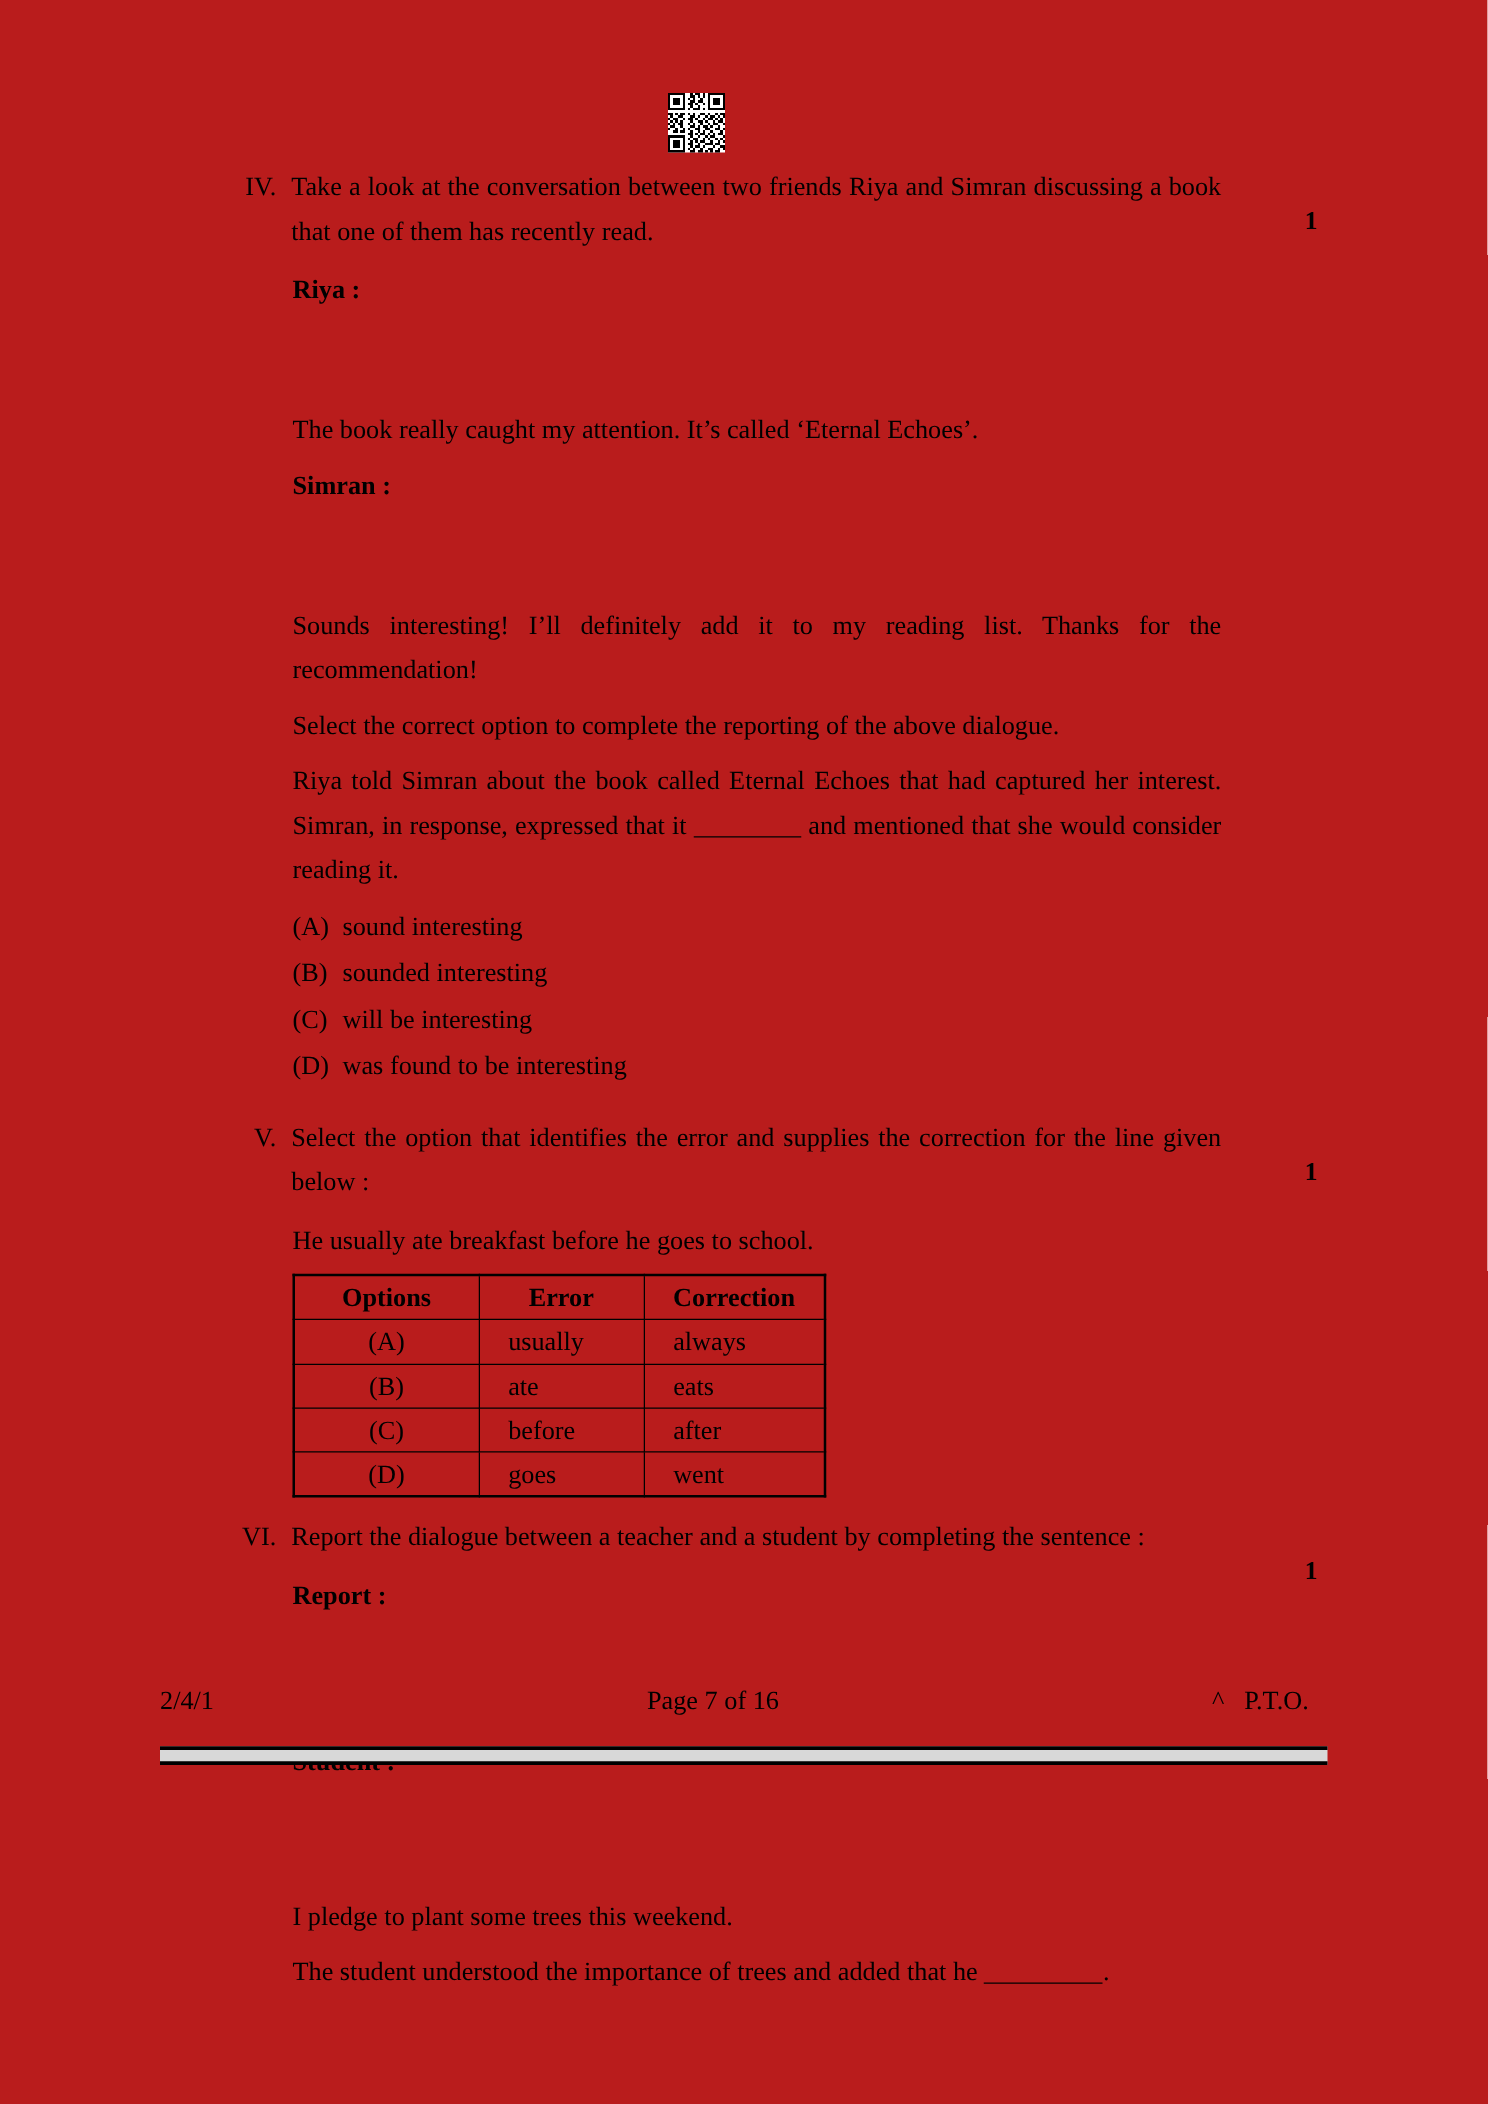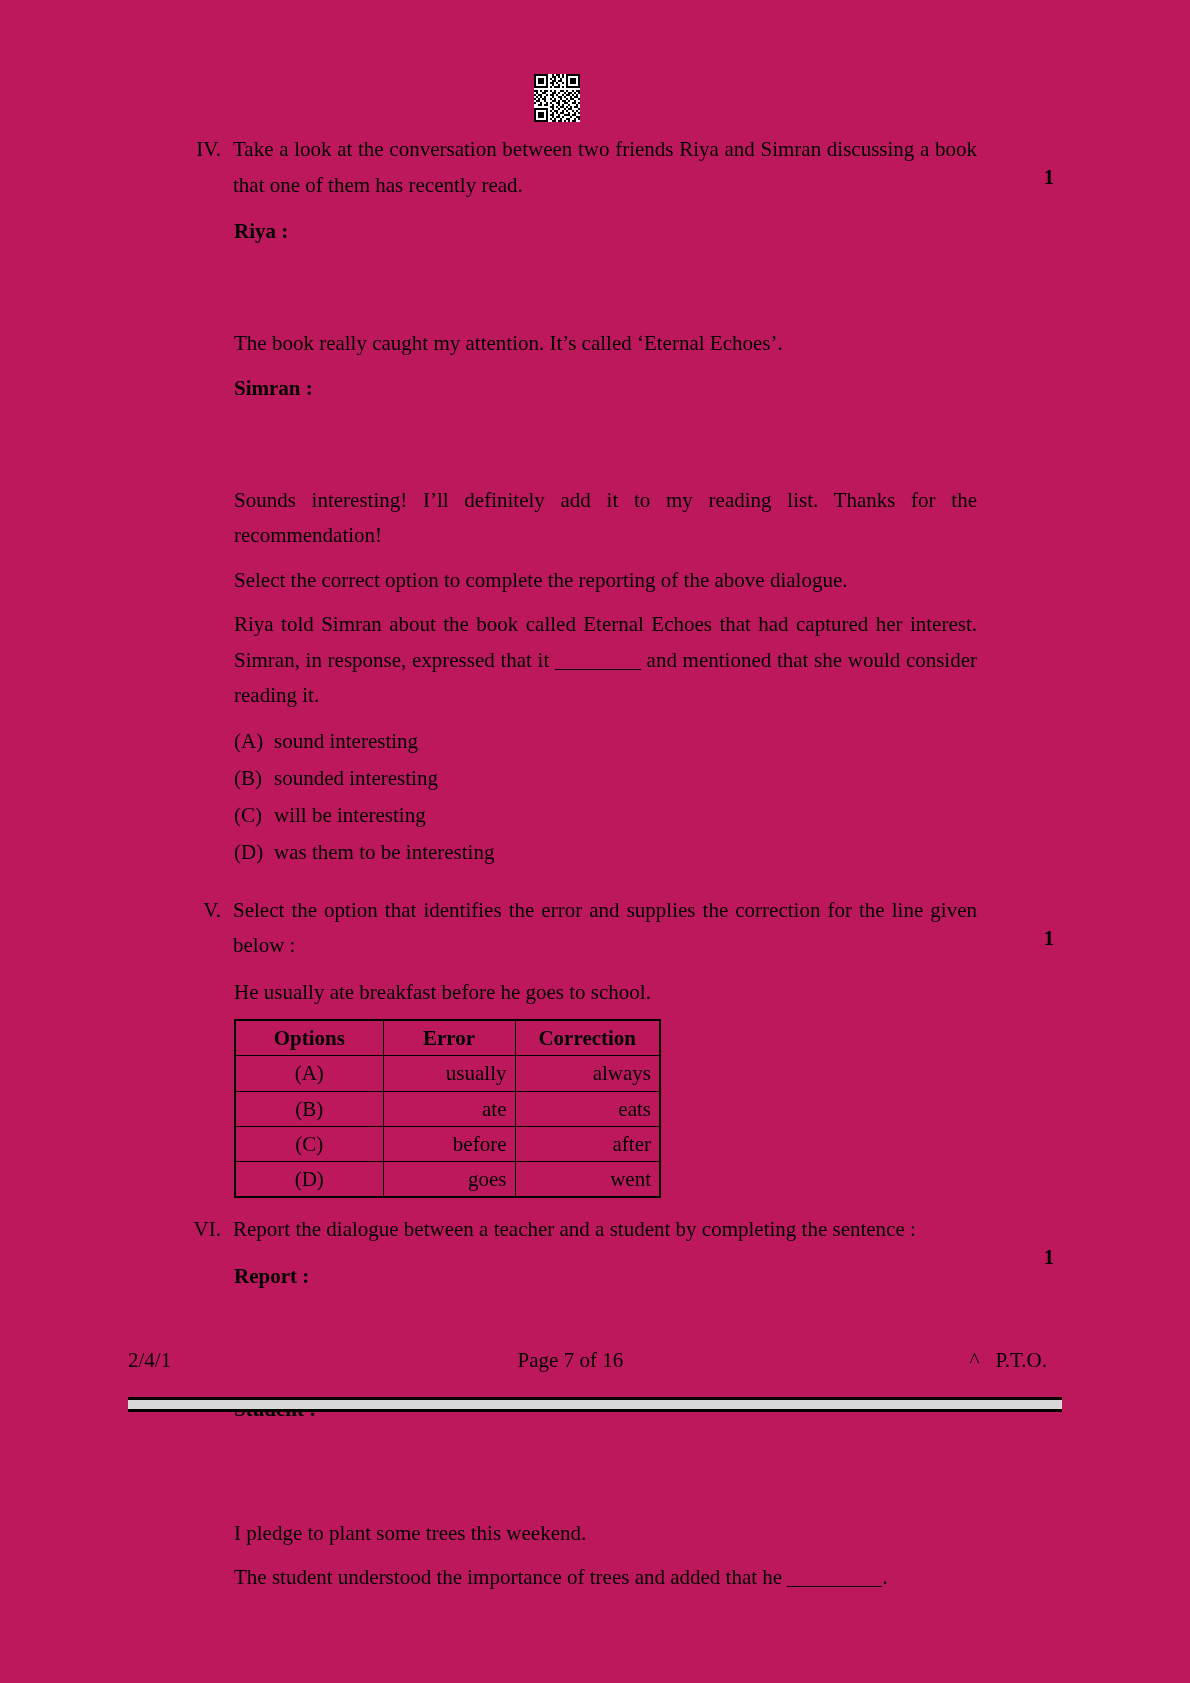--- a/index.html
+++ b/index.html
@@ -10,21 +10,21 @@
   }
   body {
     font-family: "Liberation Serif", "DejaVu Serif", serif;
     color: #000000;
   }
   .page {
     position: relative;
     width: 1190px;
     height: 1683px;
     margin: 0 auto;
-    background: #be185d;
+    background: #b91c1c;
     overflow: hidden;
   }
 
   
   .qr-wrap {
     position: absolute;
     left: 534px;
     top: 74px;
     width: 46px;
     height: 48px;
@@ -141,21 +141,21 @@
     padding: 4px 8px;
     height: 31px;
     box-sizing: border-box;
   }
   table.errtbl th {
     font-weight: bold;
     text-align: center;
   }
   table.errtbl td.c-opt { text-align: center; }
   table.errtbl td.c-err,
-  table.errtbl td.c-cor { text-align: right; padding-left: 1px; }
+  table.errtbl td.c-cor { text-align: left; padding-left: 23px; }
   col.w1 { width: 148px; }
   col.w2 { width: 132px; }
   col.w3 { width: 145px; }
 
   .blank-lg {
     display: inline-block;
     border-bottom: 1.6px solid #000;
     width: 86px;
     vertical-align: -3px;
   }
@@ -378,21 +378,21 @@
       <div class="opt">
         <span class="opt-letter">(B)</span>
         <span class="opt-text">sounded interesting</span>
       </div>
       <div class="opt">
         <span class="opt-letter">(C)</span>
         <span class="opt-text">will be interesting</span>
       </div>
       <div class="opt">
         <span class="opt-letter">(D)</span>
-        <span class="opt-text">was them to be interesting</span>
+        <span class="opt-text">was found to be interesting</span>
       </div>
     </div>
 
     <div class="qitem" style="margin-top:22px;">
       <div class="qnum">V.</div>
       <div class="qbody">
         <p class="just">Select the option that identifies the error and supplies the correction for the line given below :</p>
       </div>
       <div class="marks" style="top:35px;">1</div>
     </div>

